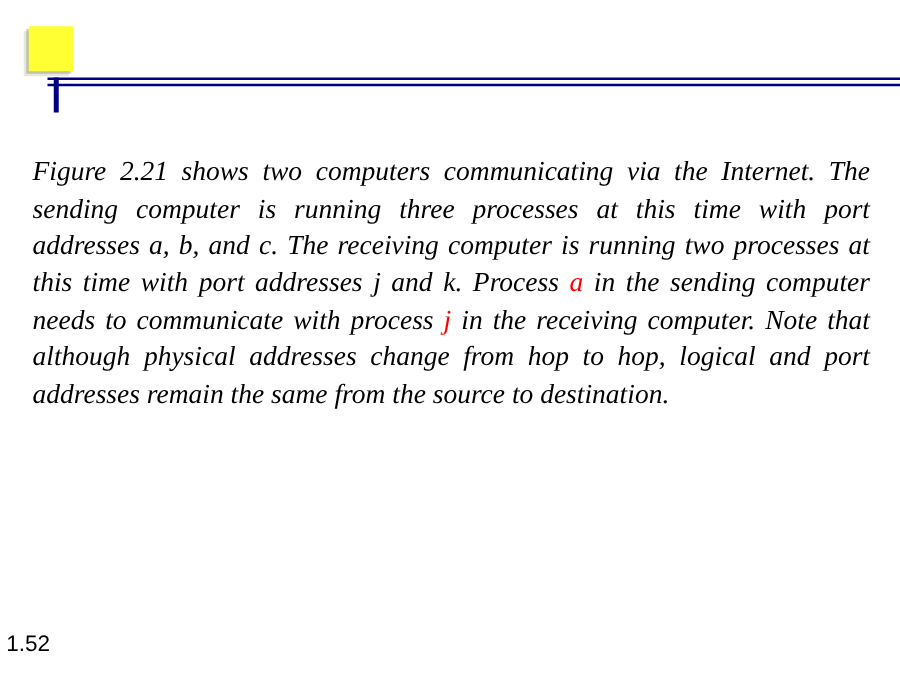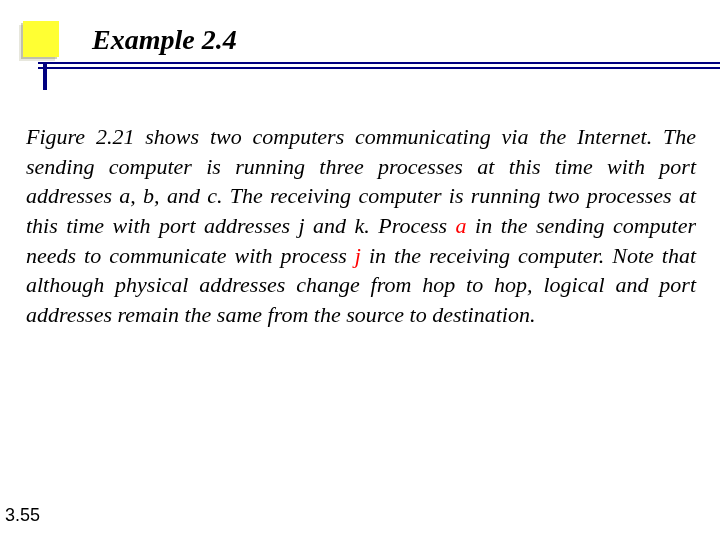--- a/index.html
+++ b/index.html
@@ -73,25 +73,24 @@
     font-style: normal;
     font-weight: normal;
     color: #000000;
   }
 </style>
 </head>
 <body>
 
 <div class="header-area">
   <div class="yellow-box"></div>
-  <div class="title">Example 2.4</div>
   <div class="rule-container">
     <div class="rule-top"></div>
     <div class="rule-bottom"></div>
   </div>
   <div class="vbar"></div>
 </div>
 
 <div class="body-text">
   <span>Figure 2.21 shows two computers communicating via the Internet. The sending computer is running three processes at this time with port addresses a, b, and c. The receiving computer is running two processes at this time with port addresses j and k. Process </span><span class="red">a</span><span> in the sending computer needs to communicate with process </span><span class="red">j</span><span> in the receiving computer. Note that although physical addresses change from hop to hop, logical and port addresses remain the same from the source to destination.</span>
 </div>
 
-<div class="page-num">3.55</div>
+<div class="page-num">1.52</div>
 
 </body></html>

